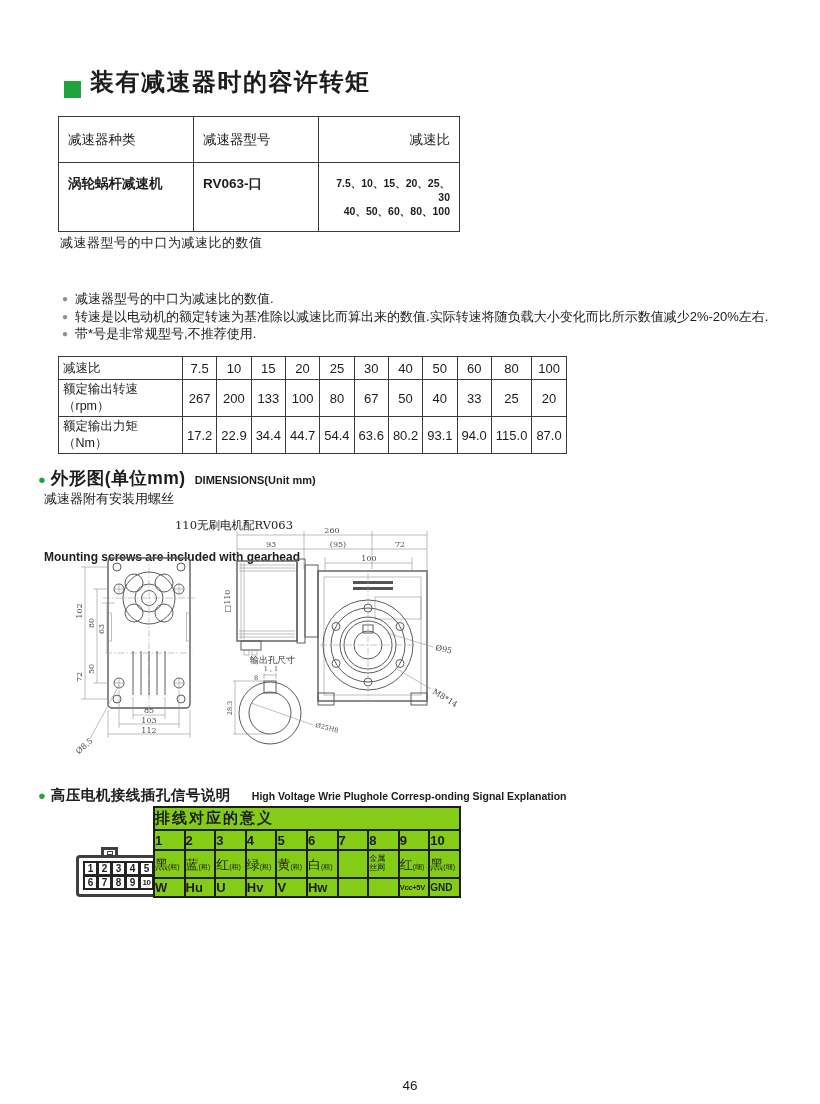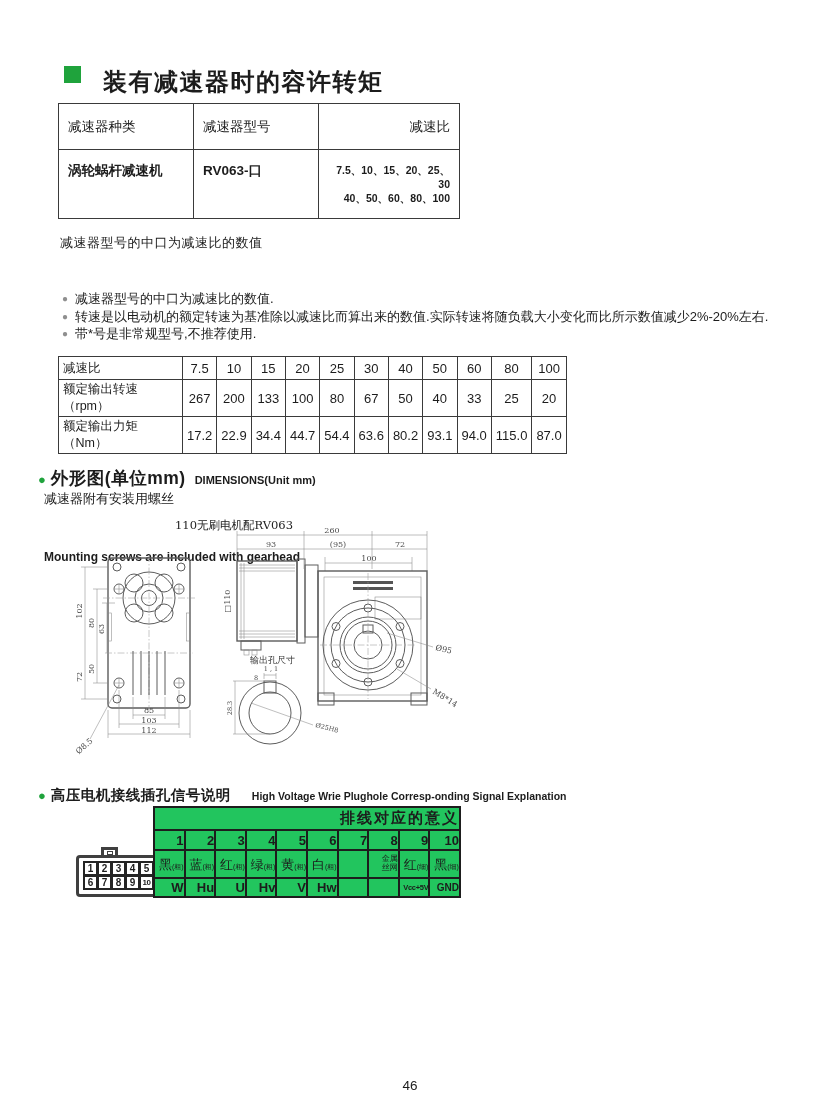--- a/index.html
+++ b/index.html
@@ -5,21 +5,21 @@
   * { margin:0; padding:0; box-sizing:border-box; }
   html,body { background:#e8e8e8; }
   .page {
     position:relative; width:820px; height:1104px; margin:0 auto;
     background:#ffffff; overflow:hidden;
     font-family:"Liberation Sans","DejaVu Sans",sans-serif; color:#1c1c1c;
   }
   .abs { position:absolute; }
 
   
-  .h-row { display:flex; align-items:flex-start; gap:22px; }
+  .h-row { display:flex; align-items:flex-end; gap:9px; }
   .green-sq { width:17px; height:17px; background:#1FA33C; flex:0 0 auto; }
   .h-cn { font-size:24px; font-weight:bold; letter-spacing:1.5px; }
   .h-en { font-size:15.5px; font-weight:bold; margin-left:26px; margin-top:1px; letter-spacing:0.2px; }
 
   
   table.t1 { border-collapse:collapse; table-layout:fixed; width:401px; }
   table.t1 td { border:1.6px solid #3a3a3a; font-size:13.5px; padding:4px 9px; }
   table.t1 tr.hd td { height:46px; vertical-align:middle; }
   table.t1 tr.bd td { height:69px; vertical-align:top; padding-top:12px; font-weight:bold; }
   table.t1 td.ar { text-align:right; }
@@ -64,21 +64,21 @@
           top:-11px; left:22px; display:flex; align-items:center; justify-content:center; }
   .plug-tab-hole { width:6px; height:4px; border:1.5px solid #3f3f3f; }
   .pin-grid { display:grid; grid-template-columns:repeat(5,14px); grid-auto-rows:14px; }
   .pin { border:2px solid #242424; margin:-1px 0 0 -1px; background:#fff;
          display:flex; align-items:center; justify-content:center;
          font-size:10px; font-weight:bold; }
   .pin.sm { font-size:8px; letter-spacing:-0.5px; }
 
   
   table.wt { border-collapse:collapse; table-layout:fixed; }
-  table.wt td { border:2.2px solid #1d1d1d; text-align:right; background:#22c55e; overflow:hidden; }
+  table.wt td { border:2.2px solid #1d1d1d; text-align:left; background:#84cc16; overflow:hidden; }
   table.wt td.title { font-size:15px; font-weight:bold; height:23px; letter-spacing:2px; }
   table.wt tr.pins td { height:20px; font-size:13px; font-weight:bold; }
   table.wt tr.cols td { height:28px; }
   table.wt tr.sig td { height:19px; font-size:13px; font-weight:bold; }
   table.wt tr.sig td:nth-child(9) { font-size:7.5px; letter-spacing:-0.3px; }
   table.wt tr.sig td:nth-child(10) { font-size:10px; }
   .cw-main { font-size:13px; }
   .cw-sub { font-size:7px; }
   td.mesh .cw-main { font-size:8px; line-height:9px; display:inline-block; width:18px; }
 
@@ -89,21 +89,21 @@
 
 <div class="page">
 
   <div class="abs" style="left:64px; top:66px;">
     <div class="h-row">
       <span class="green-sq"></span>
       <span class="h-cn">装有减速器时的容许转矩</span>
     </div>
   </div>
 
-  <table class="t1 abs" style="left:58px; top:103px;">
+  <table class="t1 abs" style="left:58px; top:116px;">
     <colgroup>
         <col style="width:135px">
         <col style="width:125px">
         <col style="width:141px">
       </colgroup>
     <tbody>
         <tr class="hd">
       <td>减速器种类</td>
       <td>减速器型号</td>
       <td class="ar">减速比</td>

